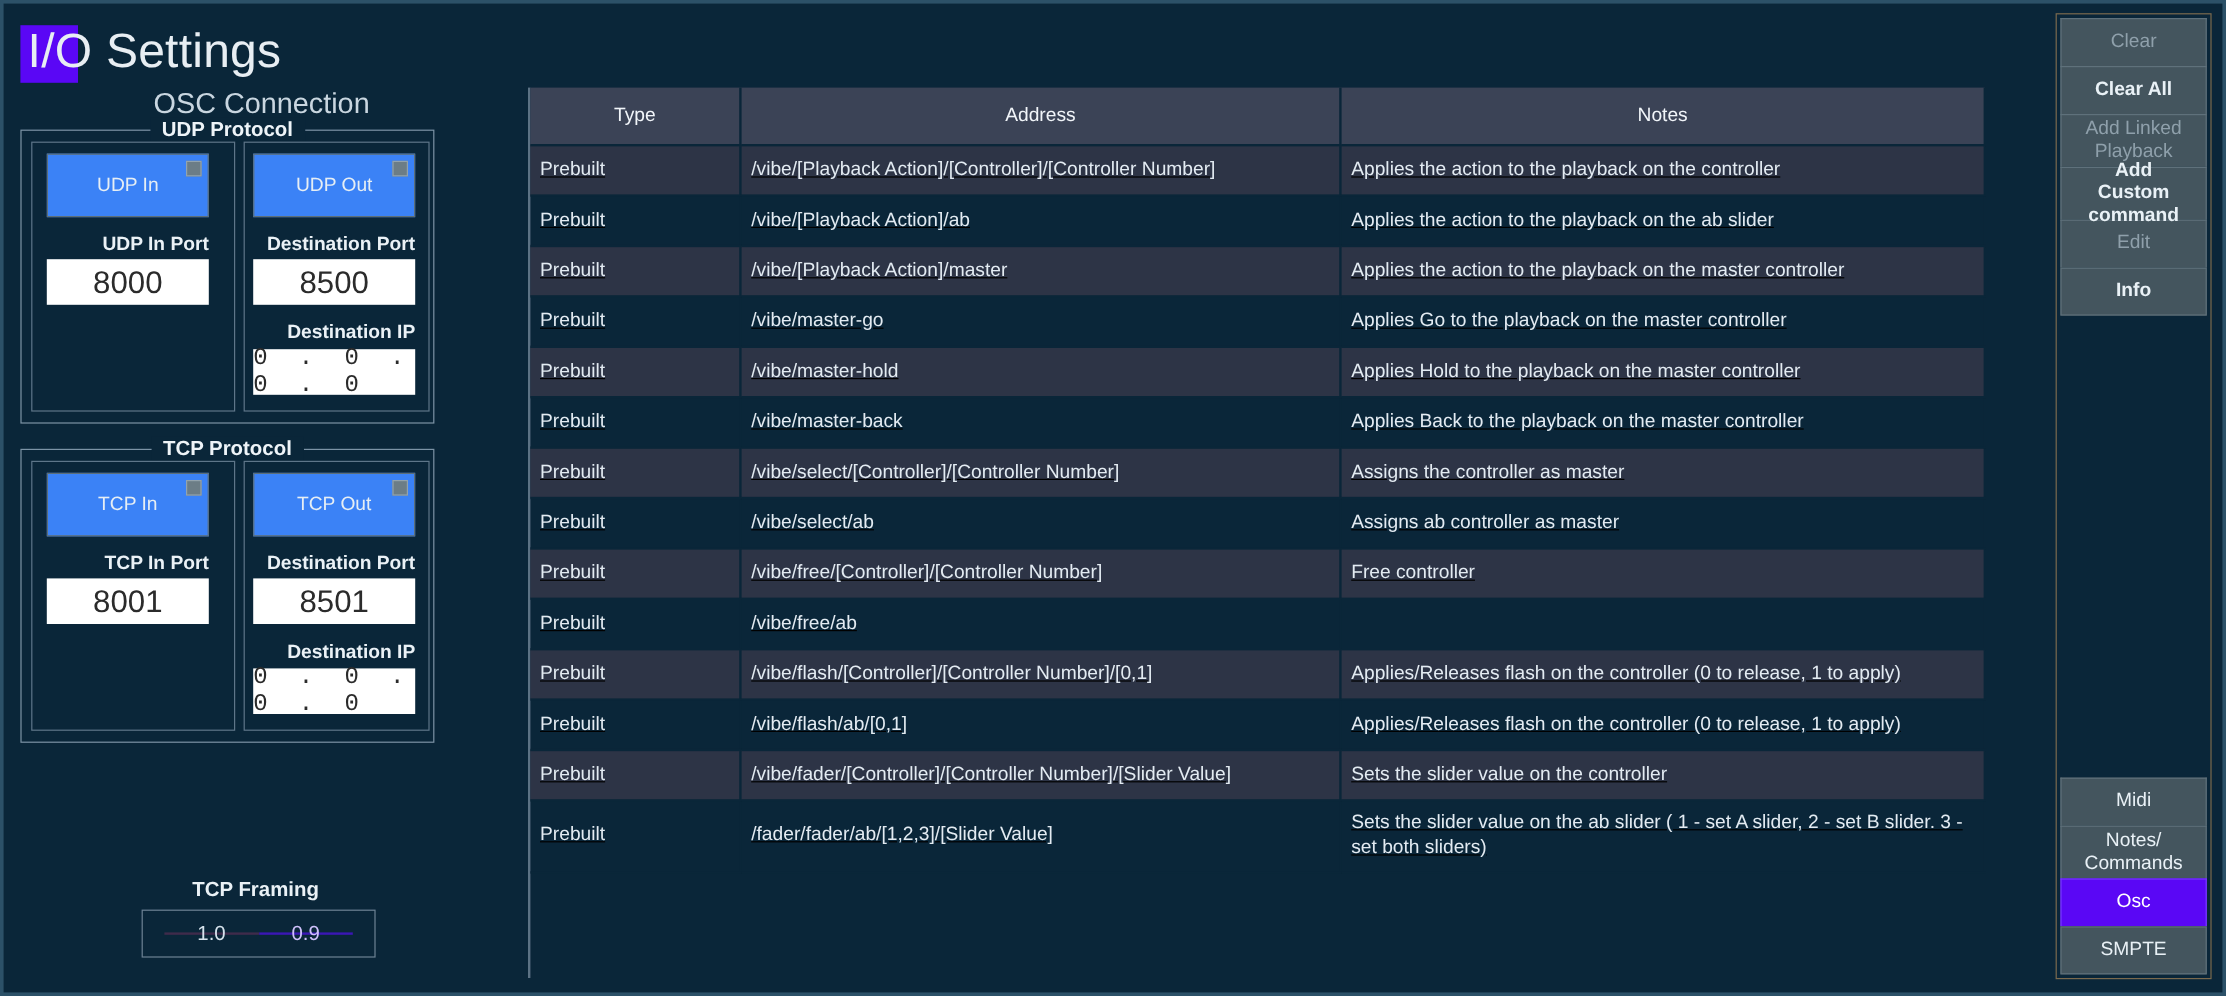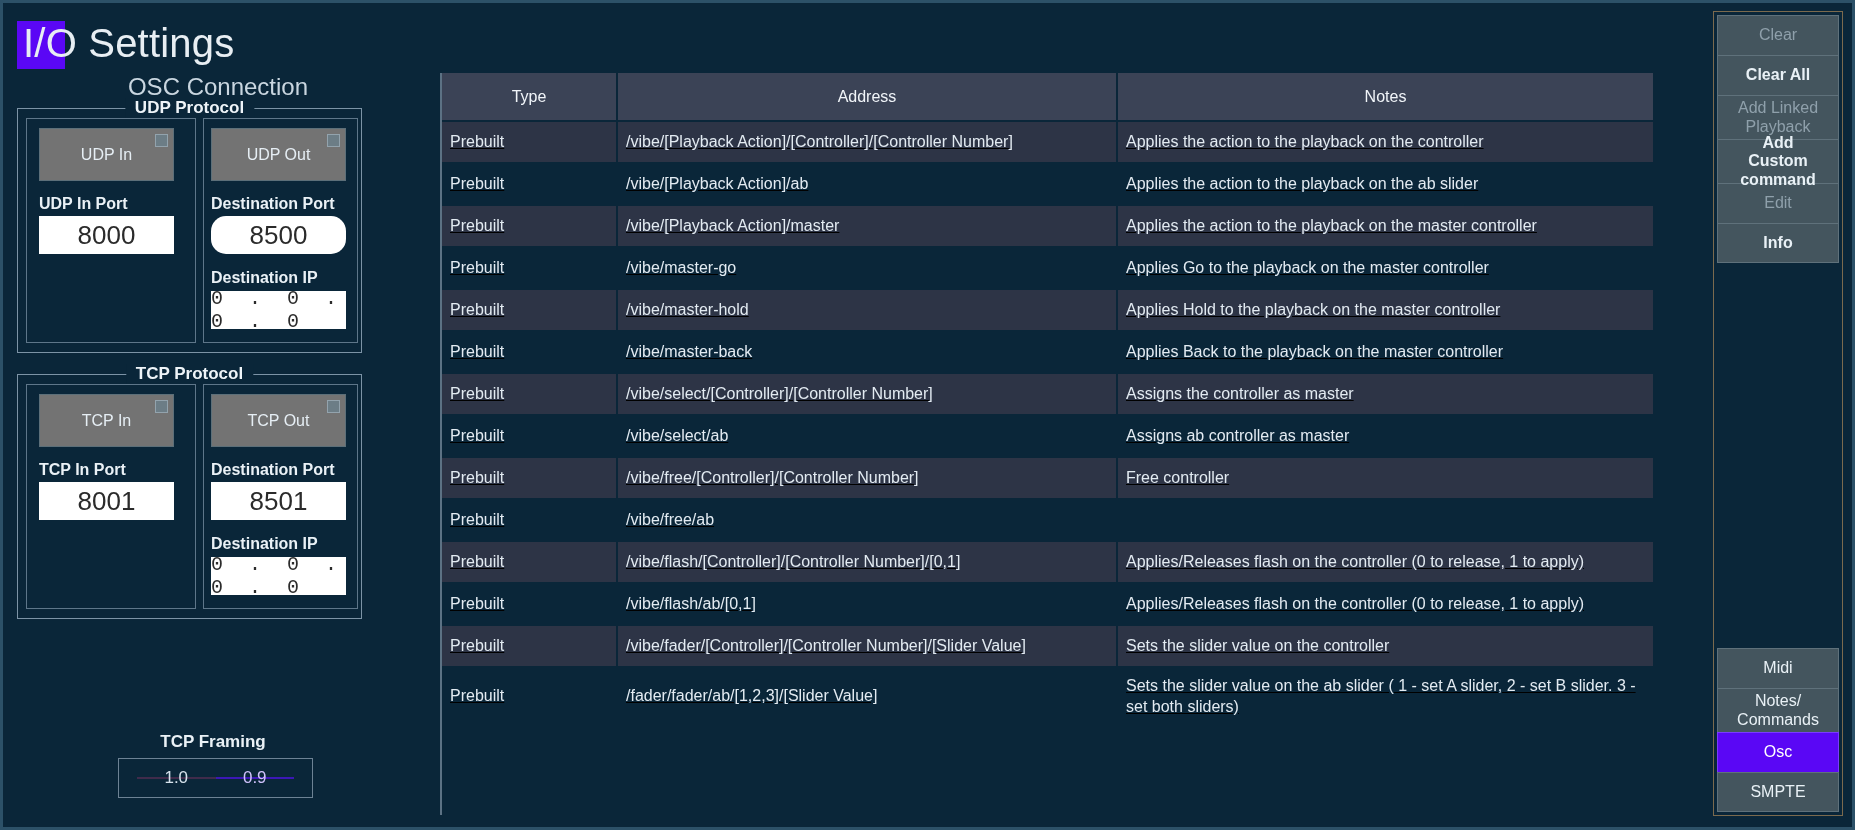--- a/index.html
+++ b/index.html
@@ -42,31 +42,31 @@
 
   .groupbox { position: absolute; border: 1px solid #7c93a6; }
   .groupbox > .gb-title {
     position: absolute; top: -11px; left: 50%; transform: translateX(-50%);
     background: #0a2639; padding: 0 10px;
     color: #eef4f8; font-size: 17px; font-weight: 600; white-space: nowrap;
   }
   .subbox { position: absolute; border: 1px solid #5e7689; }
 
   .togglebtn {
-    position: absolute; background: #737373; border: 1px solid #5c6f79;
+    position: absolute; background: #3b82f6; border: 1px solid #5c6f79;
     color: #e6eef4; font-size: 16px;
     display: flex; align-items: center; justify-content: center;
   }
   .togglebtn .chk {
     position: absolute; right: 5px; top: 5px;
     width: 13px; height: 13px; border: 1px solid #93a3ad; background: #6c7d86;
   }
   .fieldlabel {
     position: absolute; color: #eaf1f6; font-size: 16px; font-weight: 600;
-    text-align: left;
+    text-align: right;
   }
   .textfield {
     position: absolute; background: #ffffff; color: #2b2b2b;
     display: flex; align-items: center; justify-content: center;
     font-size: 26px; font-weight: 300;
   }
   .textfield.ip { font-size: 20px; letter-spacing: 7px; font-family: "Liberation Mono", monospace; }
 
   
   #framing-label { position: absolute; left: 110px; top: 729px; width: 200px; text-align: center;
@@ -148,21 +148,21 @@
     </div>
     <div class="fieldlabel" style="left:26px; top:87px; width:135px;">UDP In Port</div>
     <div class="textfield" style="left:26px; top:108px; width:135px; height:38px;">8000</div>
 
     <div class="subbox" style="left:190px; top:10px; width:155px; height:225px;"></div>
     <div class="togglebtn" style="left:198px; top:20px; width:135px; height:53px;">
       <span>UDP Out</span>
       <span class="chk"></span>
     </div>
     <div class="fieldlabel" style="left:198px; top:87px; width:135px;">Destination Port</div>
-    <div class="textfield" style="left:198px; top:108px; width:135px; height:38px;border-radius:15px;">8500</div>
+    <div class="textfield" style="left:198px; top:108px; width:135px; height:38px;">8500</div>
     <div class="fieldlabel" style="left:198px; top:161px; width:135px;">Destination IP</div>
     <div class="textfield ip" style="left:198px; top:183px; width:135px; height:38px;">0 . 0 . 0 . 0</div>
 
     <div class="groupbox" style="left:4px; top:266px; width:345px; height:245px;">
       <div class="gb-title">TCP Protocol</div>
     </div>
 
     <div class="subbox" style="left:13px; top:276px; width:170px; height:225px;"></div>
     <div class="togglebtn" style="left:26px; top:286px; width:135px; height:53px;">
       <span>TCP In</span>

